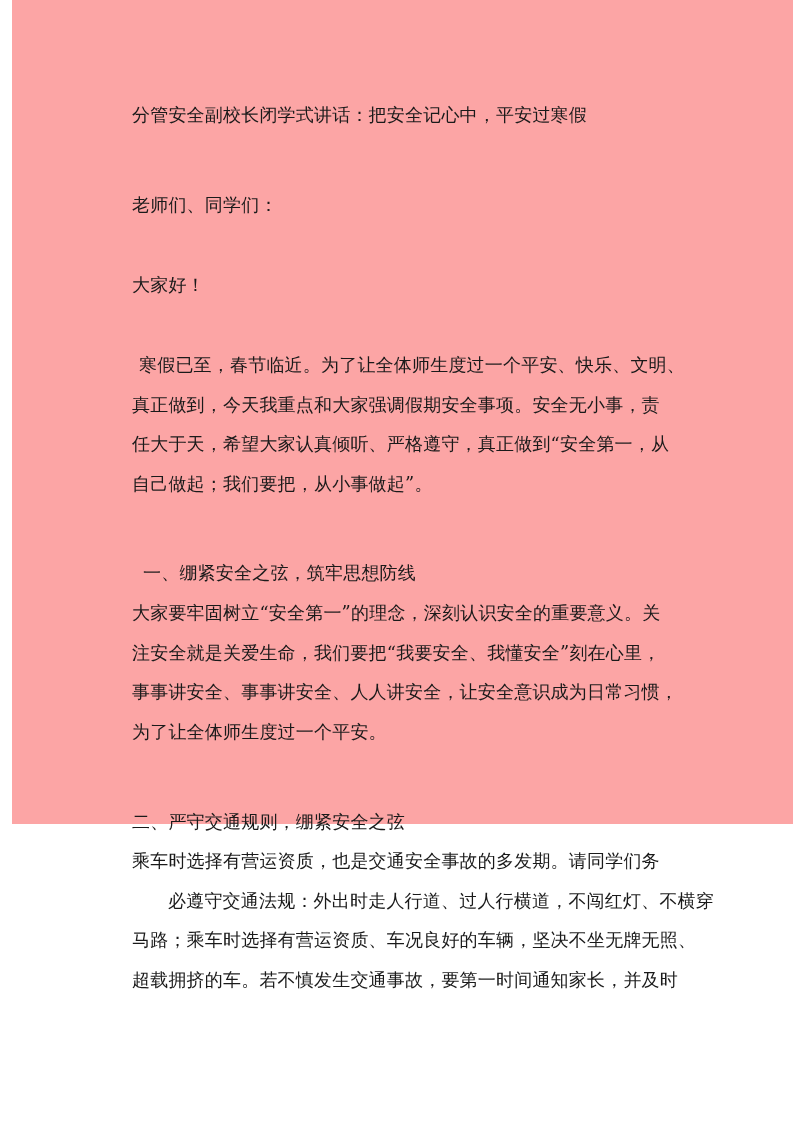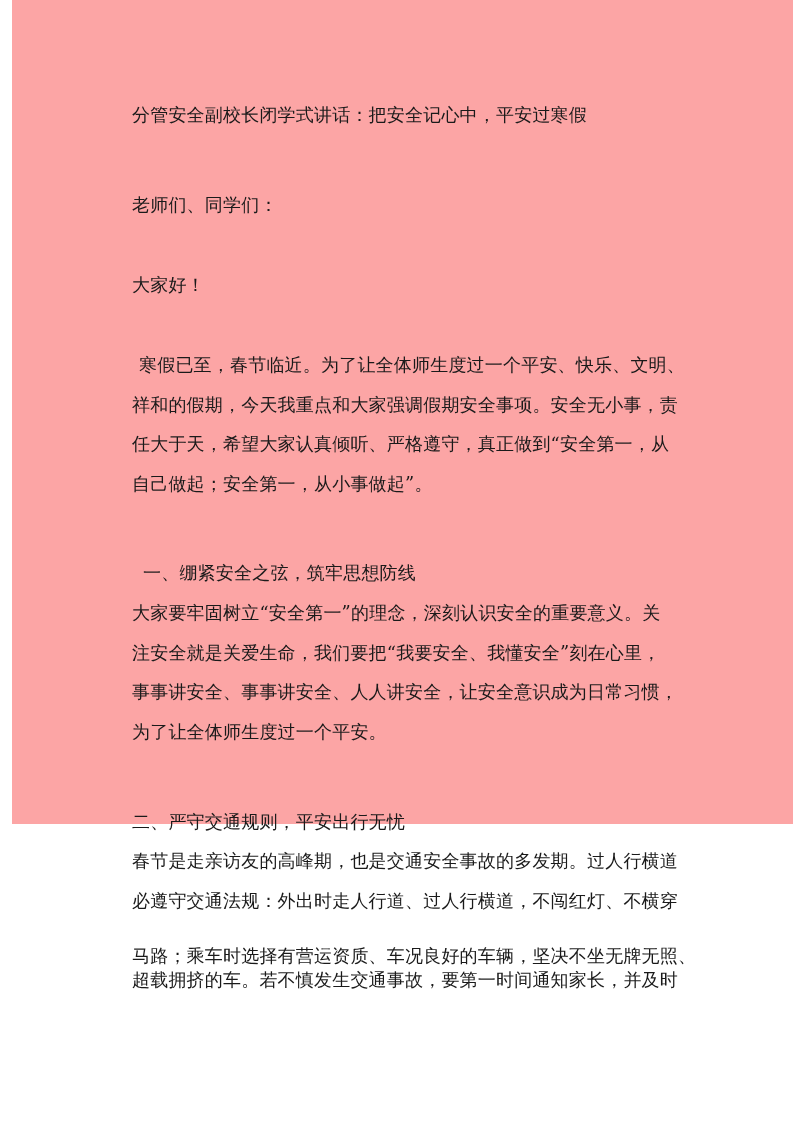--- a/index.html
+++ b/index.html
@@ -14,34 +14,34 @@
 <div class="page">
 
   <div class="line" style="top:104px;">分管安全副校长闭学式讲话：把安全记心中，平安过寒假</div>
 
   <div class="line" style="top:194px;">老师们、同学们：</div>
 
   <div class="line" style="top:274px;text-align:right;">大家好！</div>
 
   <div>
     <div class="line" style="top:354px;margin-left:7px;">寒假已至，春节临近。为了让全体师生度过一个平安、快乐、文明、</div>
-    <div class="line" style="top:394px;">祥和的假期，今天我重点和大家强调假期安全事项。安全无小事，责</div>
+    <div class="line" style="top:394px;">真正做到，今天我重点和大家强调假期安全事项。安全无小事，责</div>
     <div class="line" style="top:433px;">任大于天，希望大家认真倾听、严格遵守，真正做到“安全第一，从</div>
-    <div class="line" style="top:473px;">自己做起；安全第一，从小事做起”。</div>
+    <div class="line" style="top:473px;">自己做起；我们要把，从小事做起”。</div>
   </div>
 
   <div>
     <div class="line" style="top:563px; white-space:pre;font-family:Liberation Mono, monospace;"> 一、绷紧安全之弦，筑牢思想防线</div>
     <div class="line" style="top:602px;">大家要牢固树立“安全第一”的理念，深刻认识安全的重要意义。关</div>
     <div class="line" style="top:642px;">注安全就是关爱生命，我们要把“我要安全、我懂安全”刻在心里，</div>
     <div class="line" style="top:681px;">事事讲安全、事事讲安全、人人讲安全，让安全意识成为日常习惯，</div>
     <div class="line" style="top:721px;">为了让全体师生度过一个平安。</div>
   </div>
 
   <div>
-    <div class="line" style="top:811px;">二、严守交通规则，平安出行无忧</div>
-    <div class="line" style="top:850px;">春节是走亲访友的高峰期，也是交通安全事故的多发期。过人行横道</div>
-    <div class="line" style="top:890px;">必遵守交通法规：外出时走人行道、过人行横道，不闯红灯、不横穿</div>
-    <div class="line" style="top:929px;margin-top:16px;">马路；乘车时选择有营运资质、车况良好的车辆，坚决不坐无牌无照、</div>
+    <div class="line" style="top:811px;">二、严守交通规则，绷紧安全之弦</div>
+    <div class="line" style="top:850px;">乘车时选择有营运资质，也是交通安全事故的多发期。请同学们务</div>
+    <div class="line" style="top:890px;margin-left:36px;">必遵守交通法规：外出时走人行道、过人行横道，不闯红灯、不横穿</div>
+    <div class="line" style="top:929px;">马路；乘车时选择有营运资质、车况良好的车辆，坚决不坐无牌无照、</div>
     <div class="line" style="top:969px;">超载拥挤的车。若不慎发生交通事故，要第一时间通知家长，并及时</div>
   </div>
 
 </div>
 
 </body></html>

